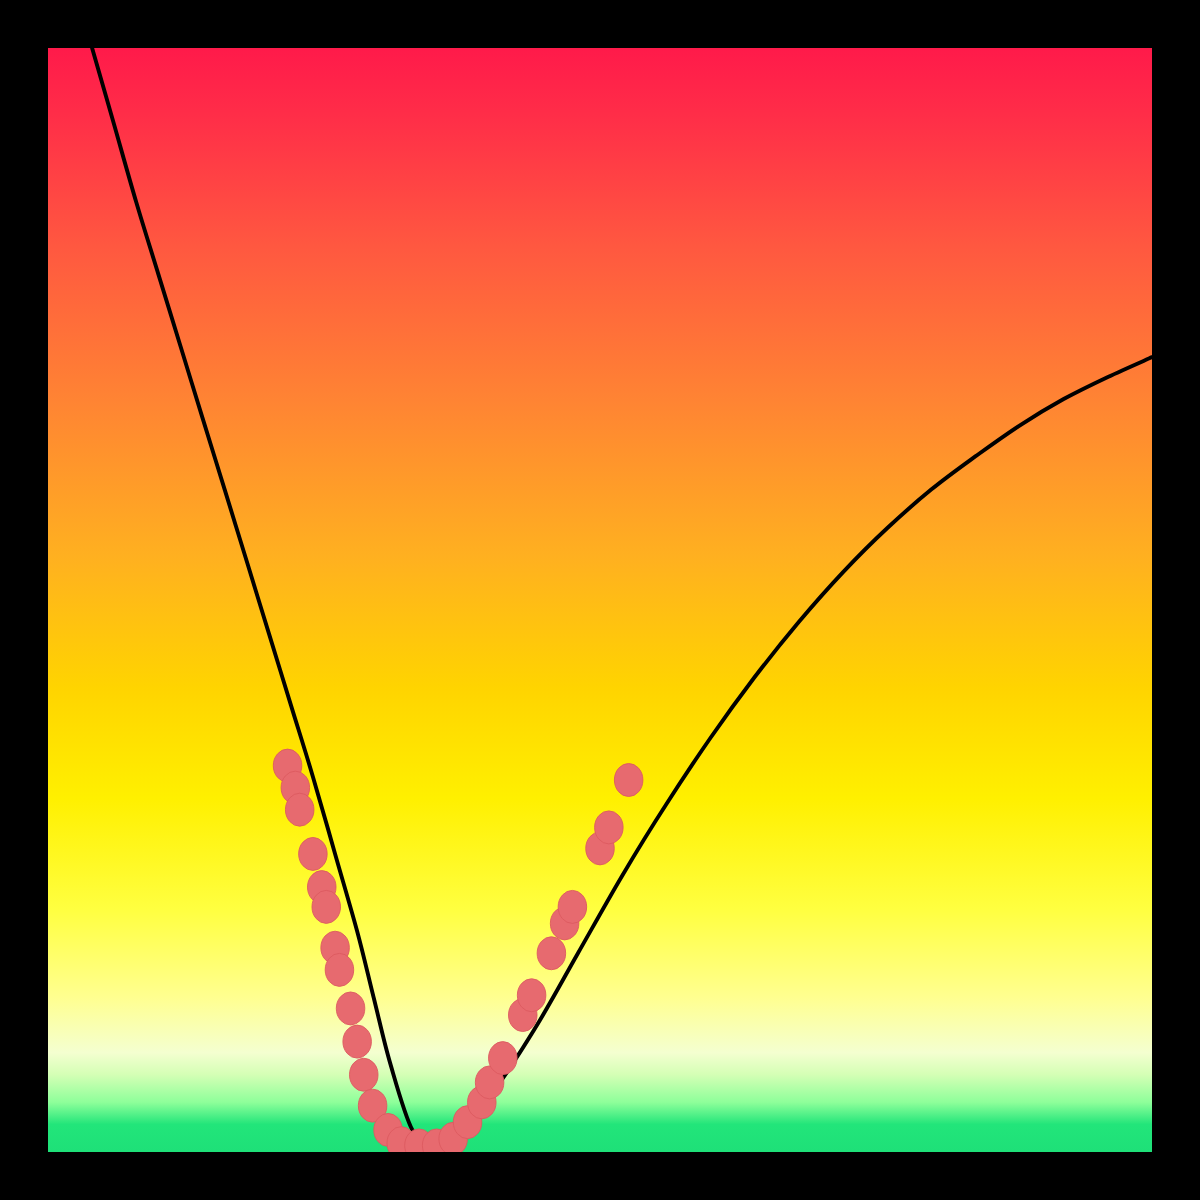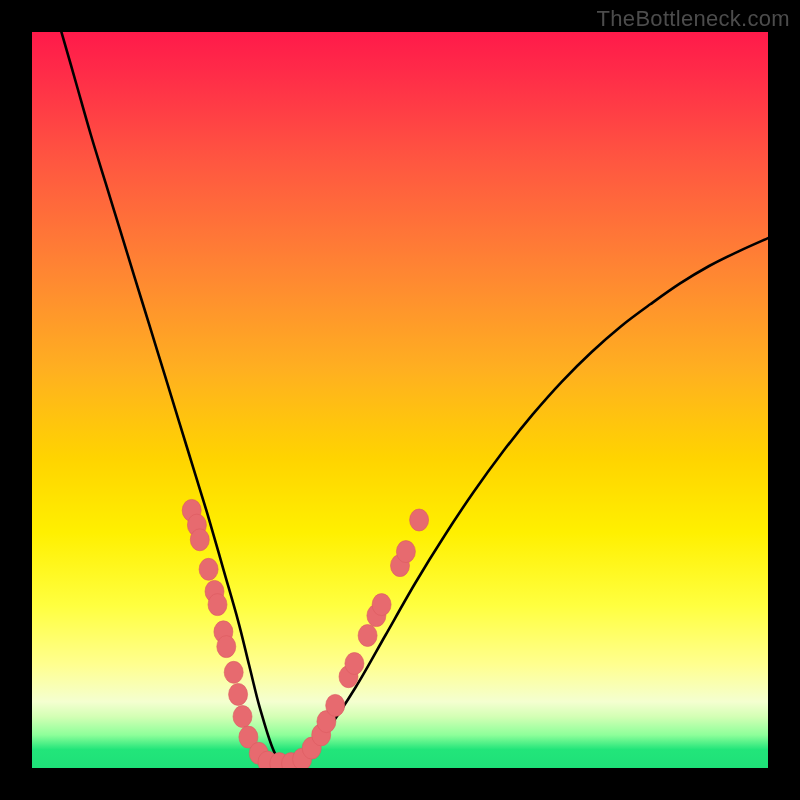--- a/index.html
+++ b/index.html
@@ -103,14 +103,13 @@
           <ellipse cx="322.4" cy="631.5" rx="9.5" ry="11" fill="#e76a6f" stroke="#dc5a60" stroke-width="0.6"></ellipse>
           <ellipse cx="335.6" cy="603.5" rx="9.5" ry="11" fill="#e76a6f" stroke="#dc5a60" stroke-width="0.6"></ellipse>
           <ellipse cx="344.4" cy="583.6" rx="9.5" ry="11" fill="#e76a6f" stroke="#dc5a60" stroke-width="0.6"></ellipse>
           <ellipse cx="349.6" cy="572.6" rx="9.5" ry="11" fill="#e76a6f" stroke="#dc5a60" stroke-width="0.6"></ellipse>
           <ellipse cx="368.0" cy="533.6" rx="9.5" ry="11" fill="#e76a6f" stroke="#dc5a60" stroke-width="0.6"></ellipse>
           <ellipse cx="373.9" cy="519.6" rx="9.5" ry="11" fill="#e76a6f" stroke="#dc5a60" stroke-width="0.6"></ellipse>
           <ellipse cx="387.1" cy="488.0" rx="9.5" ry="11" fill="#e76a6f" stroke="#dc5a60" stroke-width="0.6"></ellipse>
         </g>
     </svg>
   </div>
-  <div class="watermark">TheBottleneck.com</div>
 </div>
 
 </body></html>

